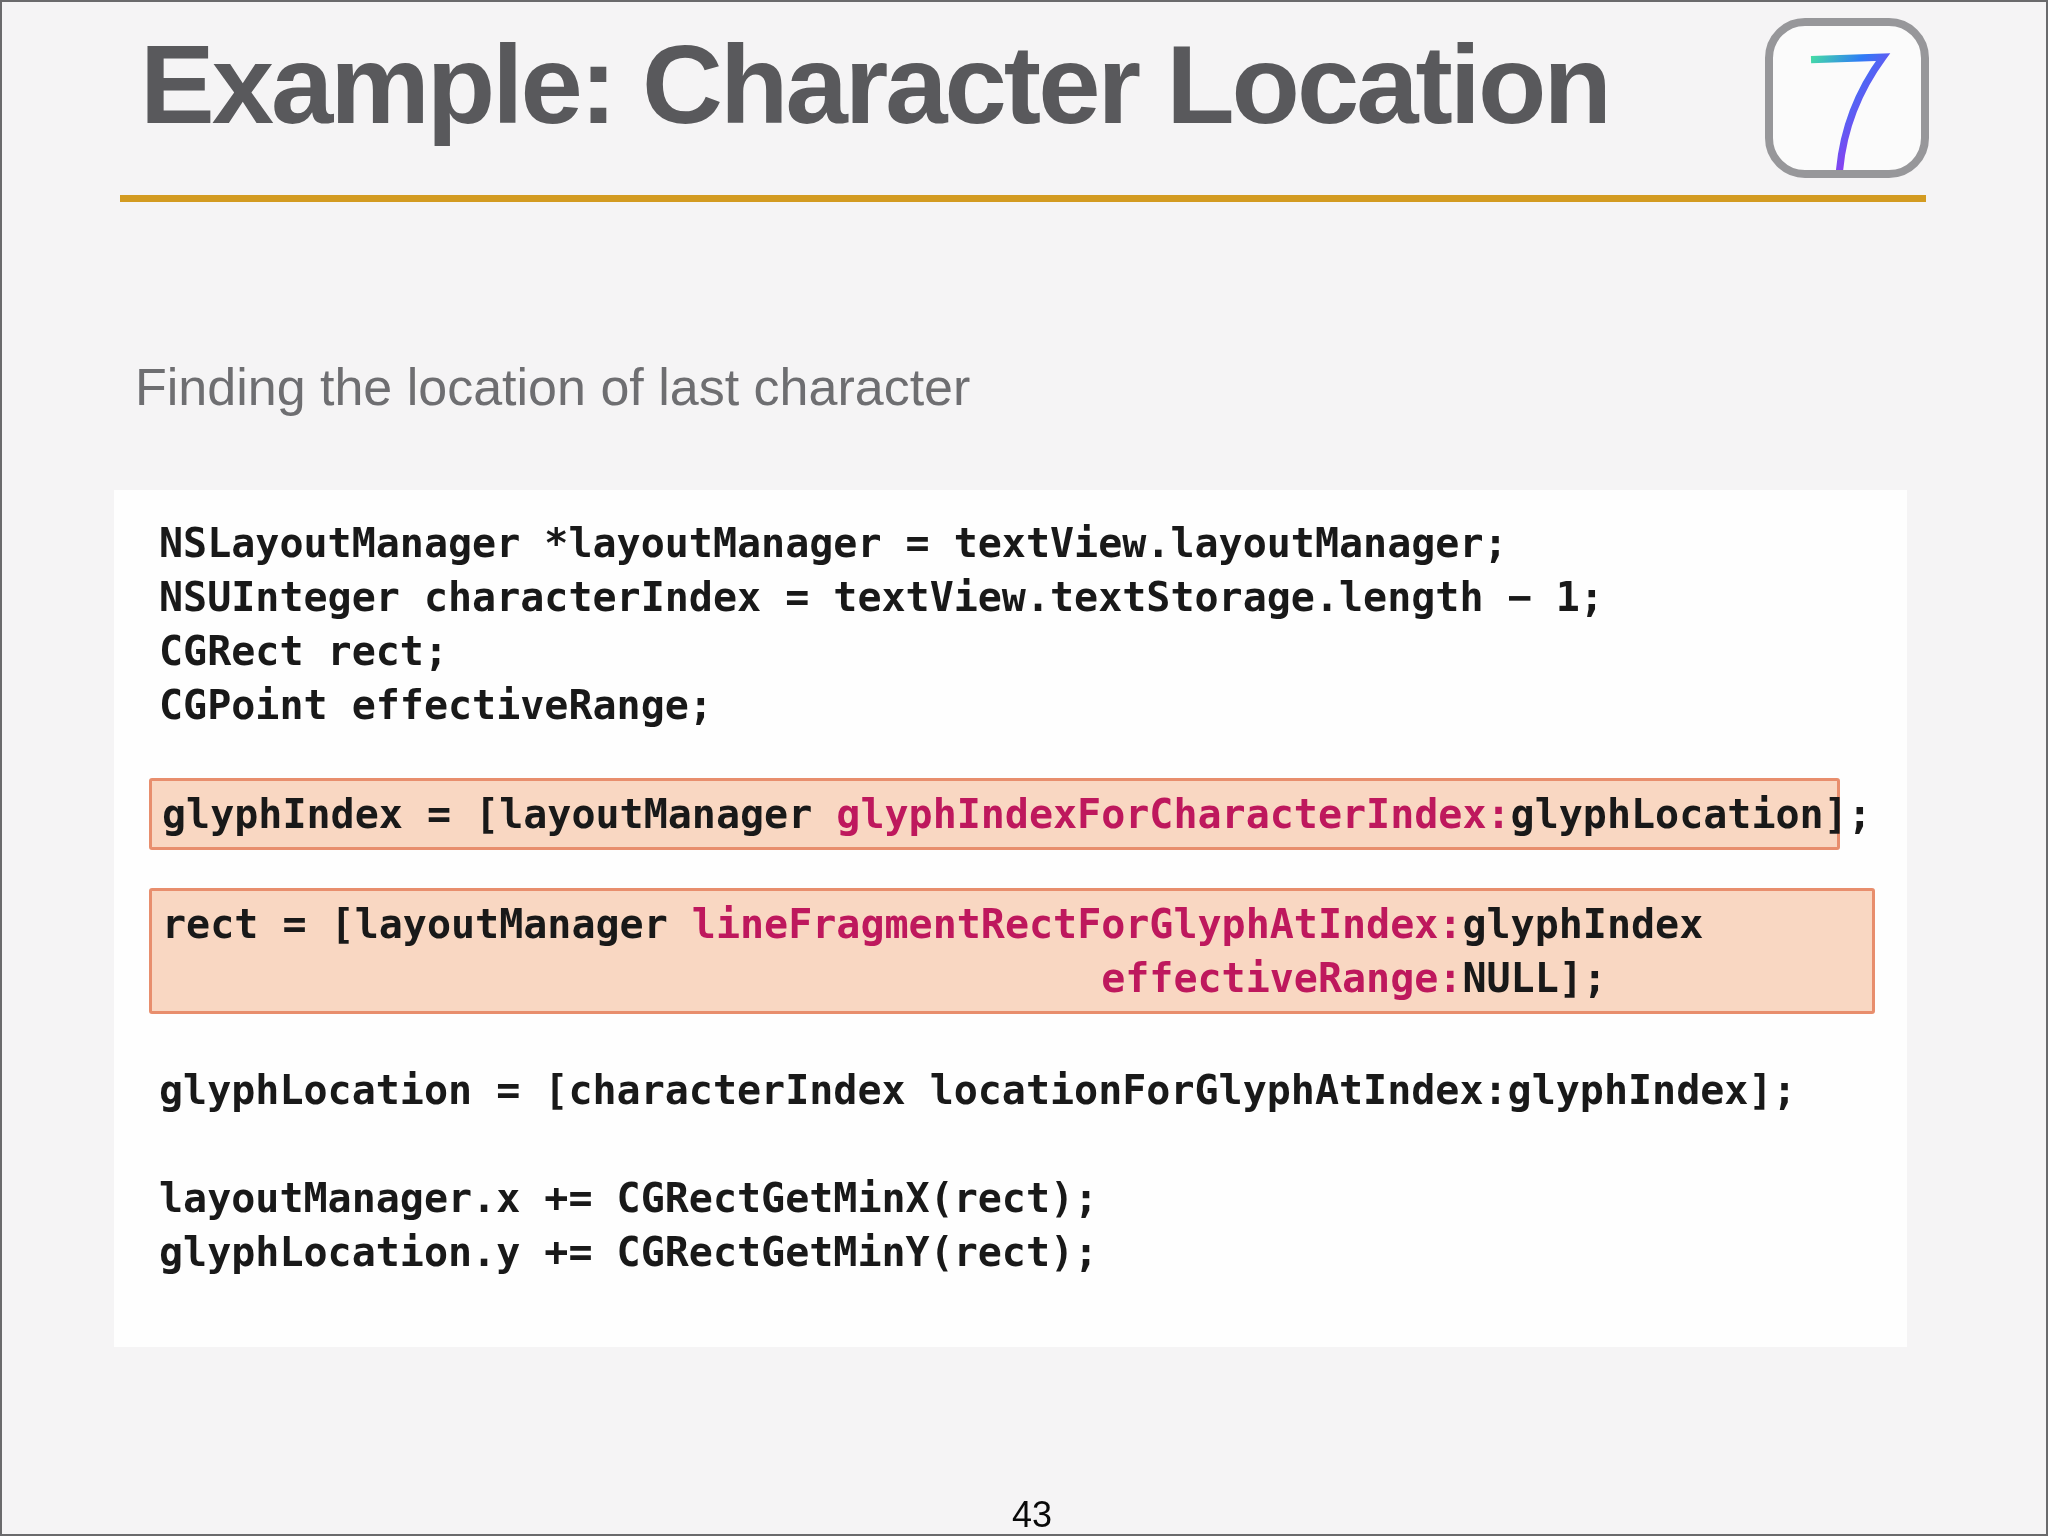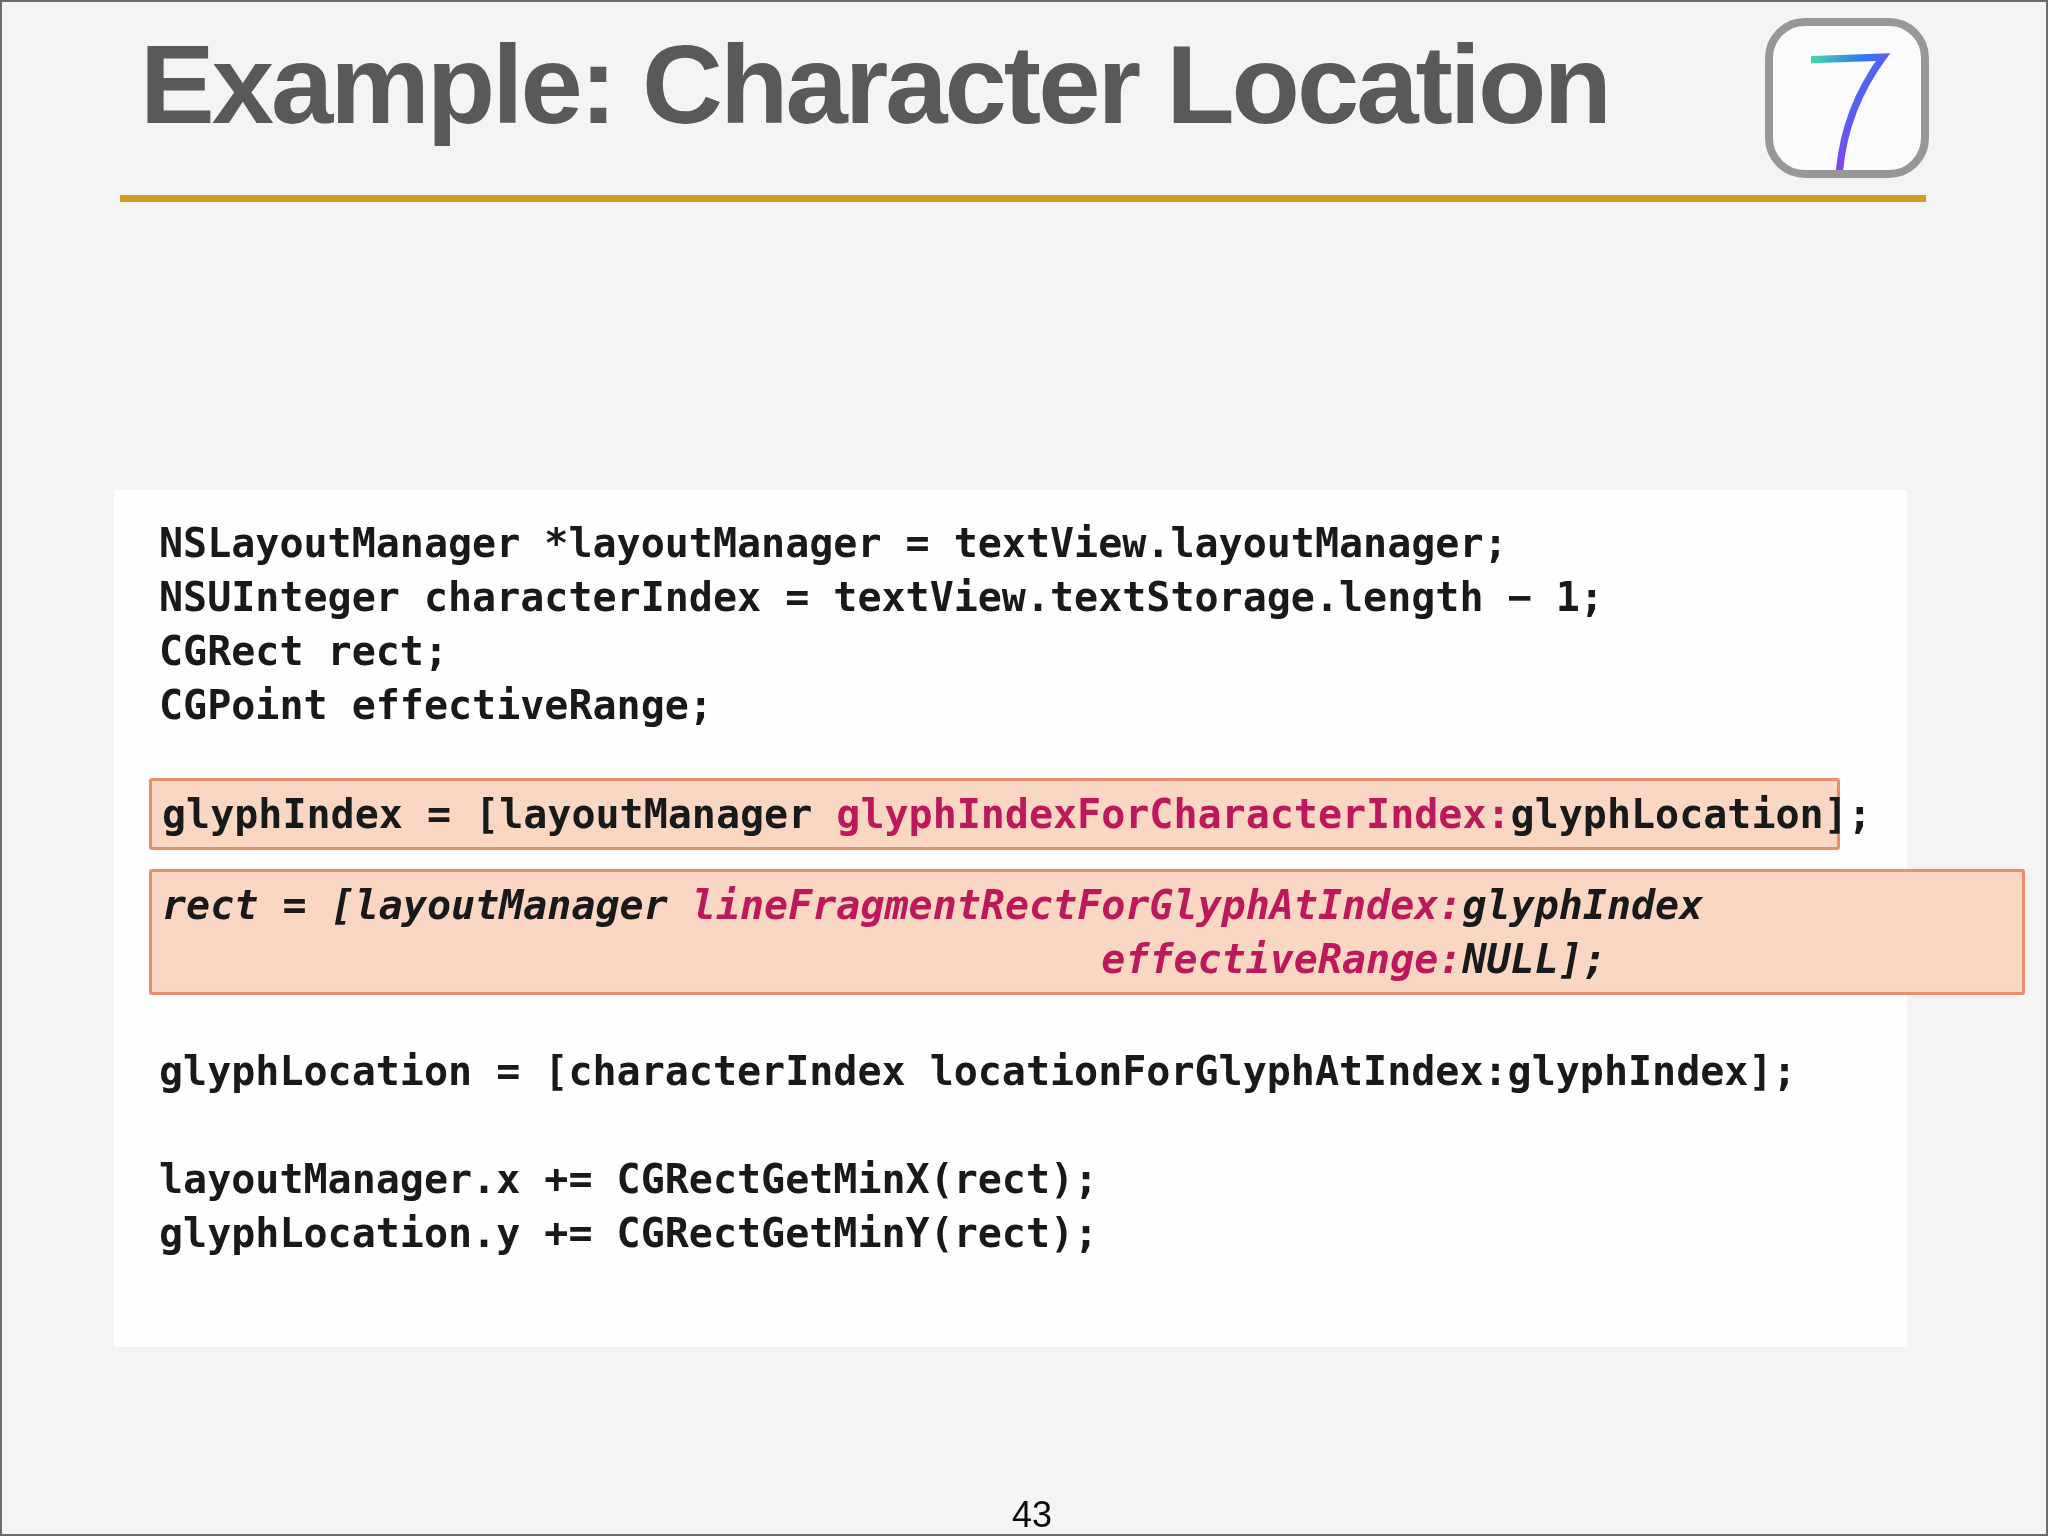--- a/index.html
+++ b/index.html
@@ -84,21 +84,21 @@
     box-sizing: border-box;
     border: 3px solid #e88e6d;
     background: #f9d7c2;
     border-radius: 3px;
     margin-left: -10px;
     padding: 6px 0 6px 10px;
   }
   .hl-box .code-line { background: transparent; }
 
   .hl-box-1 { margin-top: 46px; width: 1691px; }
-  .hl-box-2 { margin-top: 19px; width: 1876px; font-style: italic; }
+  .hl-box-2 { margin-top: 38px; width: 1726px; }
 
   .code-line-location { margin-top: 49px; }
   .code-line-x { margin-top: 54px; }
 
   .page-number {
     position: absolute;
     left: 16px;
     right: 0;
     top: 1492px;
     text-align: center;
@@ -123,20 +123,21 @@
           <stop offset="0.7" stop-color="#8a3ff0"></stop>
           <stop offset="1" stop-color="#f03269"></stop>
         </linearGradient>
       </defs>
       <path d="M 30 28 L 90 26 C 68 56 54 90 53 134" fill="none" stroke="url(#g7)" stroke-width="6" stroke-linecap="butt"></path>
     </svg>
   </div>
 
   <div class="title-rule"></div>
 
+  <div class="slide-subtitle">Finding the location of last character</div>
 
   <div class="code-panel">
 
     <div class="code-line">NSLayoutManager *layoutManager = textView.layoutManager;</div>
     <div class="code-line">NSUInteger characterIndex = textView.textStorage.length − 1;</div>
     <div class="code-line">CGRect rect;</div>
     <div class="code-line">CGPoint effectiveRange;</div>
 
     <div class="hl-box hl-box-1">
       <div class="code-line"><span>glyphIndex = [layoutManager </span><span class="kw-blue">glyphIndexForCharacterIndex:</span><span>glyphLocation];</span></div>

